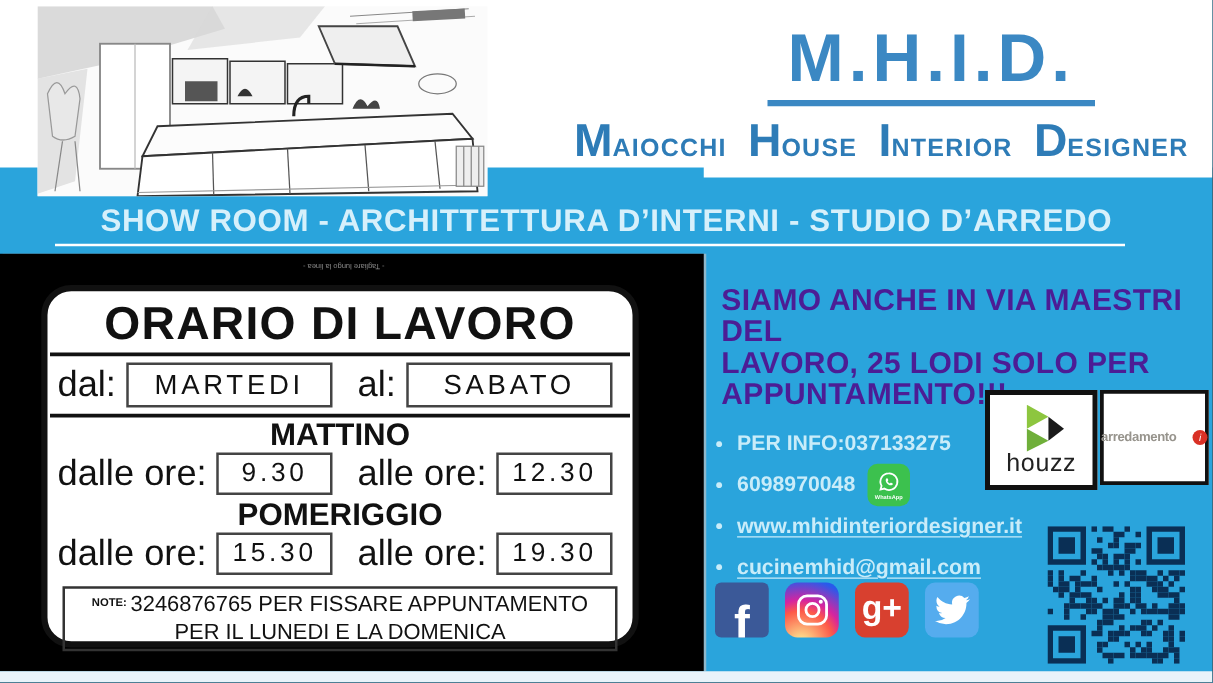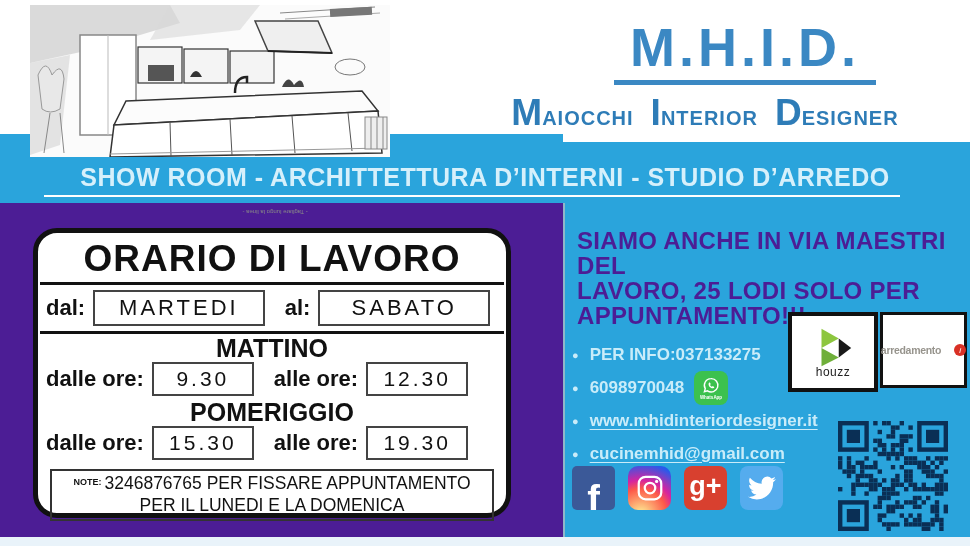--- a/index.html
+++ b/index.html
@@ -11,48 +11,48 @@
 
   .logo-title{position:absolute;left:520px;top:16px;width:450px;text-align:center;}
   .logo-title span{display:inline-block;font-size:54px;font-weight:800;color:#3b88c3;letter-spacing:4px;border-bottom:5px solid #3b88c3;padding:0 16px 2px;}
   .logo-sub{position:absolute;left:498px;top:92px;width:414px;display:flex;justify-content:center;align-items:baseline;gap:17px;color:#2e7cb7;white-space:nowrap;}
   .logo-sub .big{font-size:37px;font-weight:700;}
   .logo-sub .rest{font-size:20px;font-weight:700;letter-spacing:1px;}
 
   .banner{position:absolute;left:0;top:163px;width:944px;text-align:center;}
   .banner span{display:inline-block;font-size:25px;font-weight:700;color:#d6f0fb;letter-spacing:.5px;border-bottom:2px solid #ffffff;padding:0 10px 3px 36px;}
 
-  .left-panel{position:absolute;left:0;top:203px;width:563px;height:334px;background:#4c1d95;box-shadow:2px 0 0 #8fb7c9;}
+  .left-panel{position:absolute;left:0;top:203px;width:563px;height:334px;background:#000000;box-shadow:2px 0 0 #8fb7c9;}
   .cut-note{position:absolute;left:165px;top:6px;width:220px;text-align:center;font-size:6px;color:#888;transform:rotate(180deg);}
   .sign{position:absolute;left:33px;top:25px;width:478px;height:290px;border:5px solid #111;border-radius:24px;background:#fff;color:#111;box-sizing:border-box;}
   .sign-title{text-align:center;font-size:37px;font-weight:800;letter-spacing:1px;padding-top:5px;height:44px;}
   .hline{border-top:3px solid #111;margin:0 2px;}
   .row{display:flex;align-items:center;padding:5px 8px;}
-  .lbl{font-weight:700;font-size:22px;white-space:nowrap;}
+  .lbl{font-weight:400;font-size:29px;white-space:nowrap;}
   .vbox{border:2px solid #444;text-align:center;font-size:22px;letter-spacing:3px;padding:3px 0;}
   .days .vbox{width:168px;margin:0 8px;}
   .period{text-align:center;font-weight:800;font-size:25px;height:28px;}
   .times{padding:0 8px 2px;}
   .times .vbox{width:98px;margin:0 8px;font-size:21px;}
   .sep{margin-left:12px;}
   .note{border:2px solid #333;margin:7px 12px;padding:2px 6px;text-align:center;font-size:17.5px;line-height:1.25;}
   .note-lbl{font-size:9px;font-weight:800;vertical-align:4px;margin-right:3px;}
 
   .announce{position:absolute;left:577px;top:228px;width:370px;color:#4c1d95;font-weight:700;font-size:24px;line-height:25px;letter-spacing:.3px;}
   .contacts{position:absolute;left:572px;top:344px;color:#c9ecf9;font-weight:700;font-size:17px;list-style:none;margin:0;padding:0;}
   .contacts li{position:relative;margin-bottom:11px;display:flex;align-items:center;height:22px;}
   .bullet{font-size:11px;margin-right:11px;}
   .link{text-decoration:underline;text-underline-offset:3px;}
   .wa{position:absolute;left:122px;top:-6px;width:34px;height:34px;background:#3cc14e;border-radius:8px;display:flex;flex-direction:column;align-items:center;justify-content:center;}
   .wa-label{font-size:4.5px;color:#fff;font-weight:700;margin-top:-1px;}
 
   .partners{position:absolute;left:788px;top:312px;display:flex;align-items:flex-start;}
   .partner{background:#fff;border:4px solid #111;display:flex;flex-direction:column;align-items:center;justify-content:center;box-sizing:border-box;}
   .houzz{width:90px;height:80px;}
-  .houzz-label{font-size:12px;color:#222;margin-top:-3px;font-weight:500;letter-spacing:.5px;}
+  .houzz-label{font-size:20px;color:#222;margin-top:-3px;font-weight:500;letter-spacing:.5px;}
   .arred{width:87px;height:76px;margin-left:2px;border-width:3px;flex-direction:row;gap:13px;}
   .arred-label{font-size:10.5px;color:#97948d;font-weight:600;letter-spacing:-.3px;}
   .arred-dot{width:12px;height:12px;border-radius:50%;background:#d93025;color:#fff;font-size:8px;font-style:italic;display:flex;align-items:center;justify-content:center;flex:none;}
 
   .qr{position:absolute;left:838px;top:421px;width:110px;height:110px;}
 
   .social{position:absolute;left:572px;top:466px;display:flex;gap:13px;}
   .si{width:43px;height:44px;border-radius:8px;display:flex;align-items:center;justify-content:center;color:#fff;overflow:hidden;}
   .fb{background:#3b5998;border-radius:5px;align-items:flex-end;}
   .fb span{font-size:38px;font-weight:700;line-height:1;margin-bottom:-8px;}
@@ -109,20 +109,21 @@
       <path d="M8,70 q8,-18 14,0 q10,-14 12,4 l-4,30 q-10,6 -18,0 Z" fill="#e8e8e8" stroke="#999"></path>
       <path d="M20,108 l-6,40 M30,108 l4,40" stroke="#888" fill="none"></path>
     </svg>
   </div>
 
   <div class="logo-title">
     <span>M.H.I.D.</span>
   </div>
   <div class="logo-sub">
     <span class="word"><span class="big">M</span><span class="rest">AIOCCHI</span></span>
+    <span class="word"><span class="big">H</span><span class="rest">OUSE</span></span>
     <span class="word"><span class="big">I</span><span class="rest">NTERIOR</span></span>
     <span class="word"><span class="big">D</span><span class="rest">ESIGNER</span></span>
   </div>
 
   <div class="banner">
     <span>SHOW ROOM - ARCHITTETTURA D’INTERNI -  STUDIO D’ARREDO</span>
   </div>
 
   <div class="left-panel">
     <div class="cut-note">- Tagliare lungo la linea -</div>

